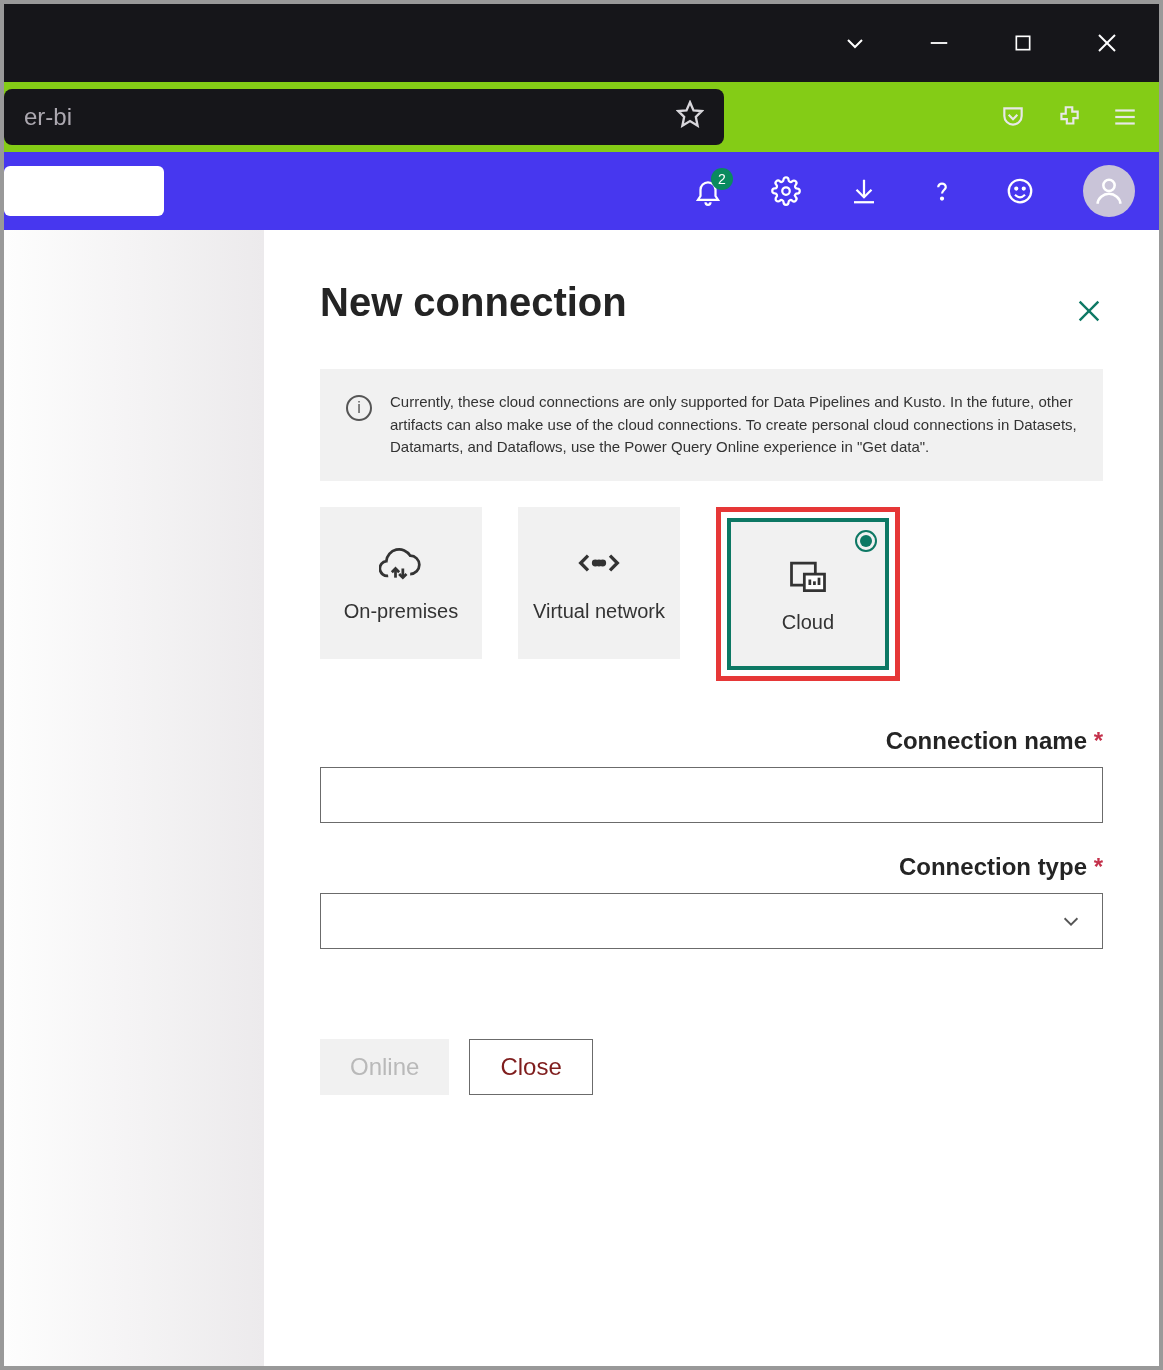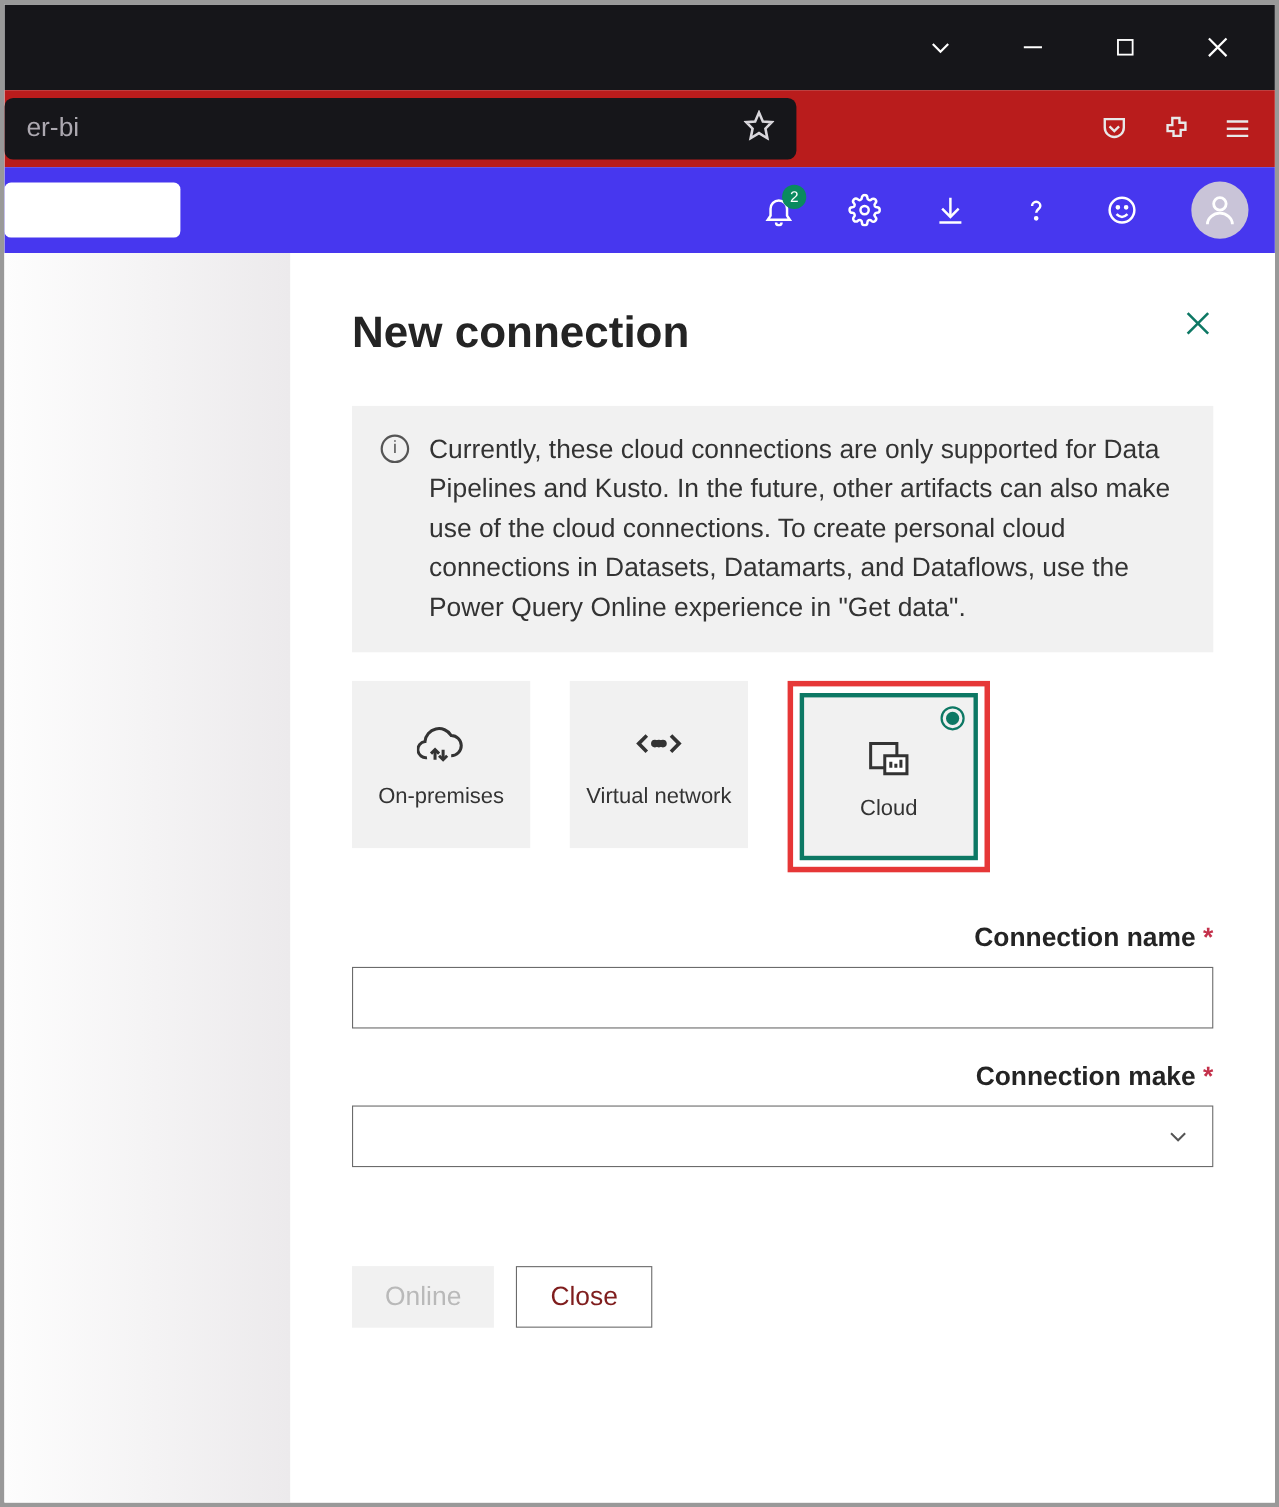--- a/index.html
+++ b/index.html
@@ -2,45 +2,45 @@
 <html><head>
 <meta charset="utf-8">
 <style>
   * { box-sizing: border-box; margin: 0; padding: 0; }
   html, body { width: 1163px; height: 1370px; font-family: "Segoe UI", Arial, sans-serif; background: #888; }
   .frame { width: 1163px; height: 1370px; background: #fff; border: 4px solid #999; position: relative; overflow: hidden; }
 
   
   .titlebar { height: 78px; background: #16161a; display: flex; align-items: center; justify-content: flex-end; padding-right: 40px; gap: 60px; }
   .titlebar .wc { width: 24px; height: 24px; display:flex; align-items:center; justify-content:center; color:#fff; }
-  .addrbar { height: 70px; background: #b91c1c; display: flex; align-items: center; padding: 0 20px; gap: 18px; }
+  .addrbar { height: 70px; background: #84cc16; display: flex; align-items: center; padding: 0 20px; gap: 18px; }
   .url-box { flex: 0 0 auto; width: 720px; height: 56px; background: #16161a; border-radius: 8px; display:flex; align-items:center; justify-content:space-between; padding: 0 20px; color:#aca8b0; font-size: 24px; margin-left: -20px;}
   .addr-icons { margin-left:auto; display:flex; align-items:center; gap: 28px; color:#e8e8e8; }
   .addr-icons .ic { width:28px; height:28px; display:flex; align-items:center; justify-content:center; }
 
   
   .app-header { height: 78px; background: #4737ef; display:flex; align-items:center; padding: 0 24px; gap: 40px; }
   .search-pill { width: 160px; height: 50px; background:#fff; border-radius: 6px; margin-left: -24px; }
   .hdr-icons { margin-left:auto; display:flex; align-items:center; gap: 48px; }
   .hdr-icons .hic { width:30px; height:30px; color:#fff; display:flex; align-items:center; justify-content:center; position:relative; }
   .avatar { width:52px; height:52px; border-radius:50%; background:#c9c4d8; display:flex; align-items:center; justify-content:center; color:#fff; }
   .badge { position:absolute; top:-8px; right:-10px; background:#0a8a5f; color:#fff; border-radius:50%; width:22px; height:22px; font-size:14px; display:flex; align-items:center; justify-content:center; }
 
   
   .workspace { position:relative; height: calc(100% - 78px - 70px - 78px); background:#fff; }
   .backdrop { position:absolute; left:0; top:0; width: 260px; height:100%; background: linear-gradient(to right, #fdfdfd, #eceaec); }
   .panel { position:absolute; left: 260px; top:0; right:0; bottom:0; background:#fff; padding: 50px 56px; }
 
-  .panel-head { display:flex; align-items:flex-start; justify-content:space-between; margin-bottom: 44px; gap: 16px; }
+  .panel-head { display:flex; align-items:flex-end; justify-content:space-between; margin-bottom: 44px; gap: 16px; }
   .panel-title { font-size: 40px; font-weight:600; color:#242424; }
   .close-x { width:28px; height:28px; color:#0d7864; display:flex; align-items:center; justify-content:center; cursor:pointer; }
 
   .infobox { background:#f1f1f1; padding: 22px 26px; display:flex; gap:18px; margin-bottom: 26px; }
   .infobox .info-ic { flex:0 0 auto; width:26px; height:26px; border:2px solid #555; border-radius:50%; display:flex; align-items:center; justify-content:center; color:#555; font-size:16px; margin-top:4px; }
-  .infobox .info-txt { font-size: 24px; line-height: 1.5; color:#333; }
+  .infobox .info-txt { font-size: 15px; line-height: 1.5; color:#333; }
 
   .tiles { display:flex; gap: 36px; margin-bottom: 46px; }
   .tile { width: 162px; height: 152px; background:#f1f1f1; display:flex; flex-direction:column; align-items:center; justify-content:center; gap:14px; font-size:20px; color:#333; line-height:1.25; cursor:pointer; position:relative; }
   .tile.selected { outline: 4px solid #0d7864; outline-offset:-4px; }
   .tile .radio { position:absolute; top:12px; right:12px; width:22px; height:22px; border:2px solid #0d7864; border-radius:50%; display:flex; align-items:center; justify-content:center; }
   .tile .radio .dot { width:12px; height:12px; background:#0d7864; border-radius:50%; }
   .tile-highlight { padding:6px; border:5px solid #e63737; }
 
   .form-group { margin-bottom: 30px; }
   .form-label { font-size: 24px; font-weight:600; color:#242424; margin-bottom: 12px; text-align: right; }
@@ -219,21 +219,21 @@
 
       <div class="form-group">
         <div class="form-label">
           <span>Connection name</span> <span class="req">*</span>
         </div>
         <input class="text-input" type="text" value="" style="">
       </div>
 
       <div class="form-group">
         <div class="form-label">
-          <span>Connection make</span> <span class="req">*</span>
+          <span>Connection type</span> <span class="req">*</span>
         </div>
         <div class="select-input">
           <span></span>
           <svg viewBox="0 0 24 24" stroke="#555" stroke-width="2" fill="none">
               <polyline points="5 9 12 16 19 9"></polyline>
             </svg>
         </div>
       </div>
 
       <div class="actions">

